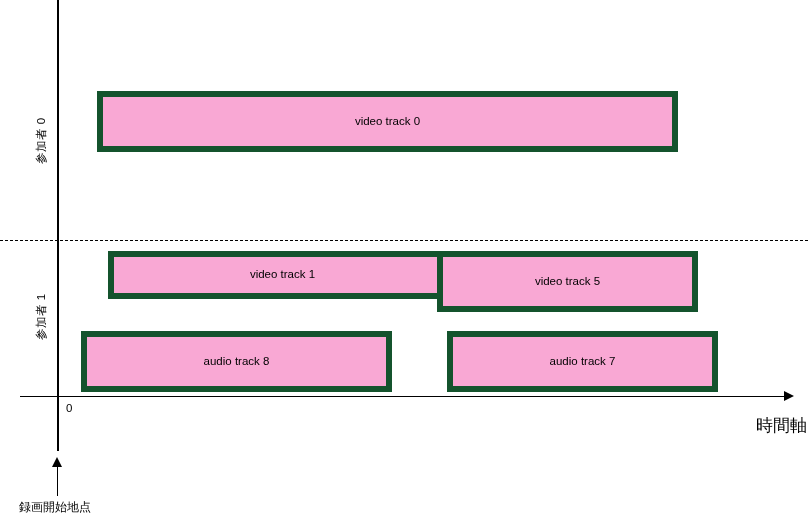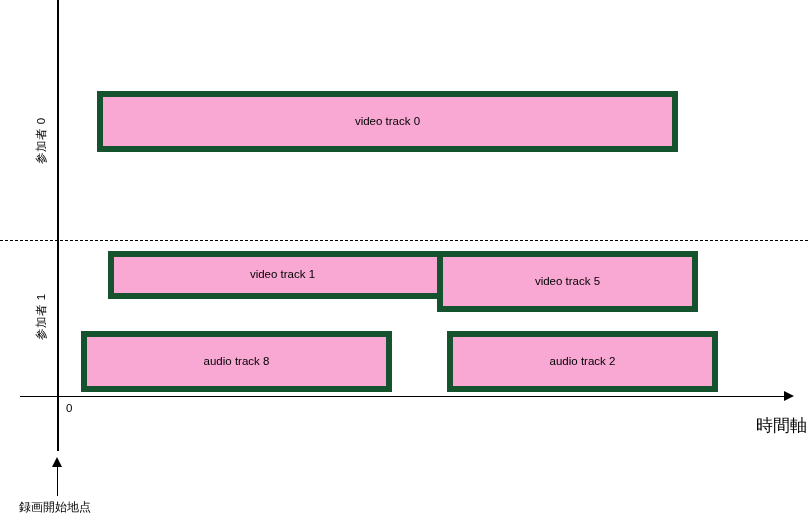--- a/index.html
+++ b/index.html
@@ -165,21 +165,21 @@
 
   <div class="track-box box-v2">
     <span class="track-label">video track 5</span>
   </div>
 
   <div class="track-box box-a1">
     <span class="track-label">audio track 8</span>
   </div>
 
   <div class="track-box box-a2">
-    <span class="track-label">audio track 2</span>
+    <span class="track-label">audio track 7</span>
   </div>
 
   <div class="origin-label">0</div>
 
   <div class="time-axis-label">時間軸</div>
 
   <div class="callout-arrow"></div>
   <div class="callout-shaft"></div>
   <div class="callout-label">録画開始地点</div>
 

